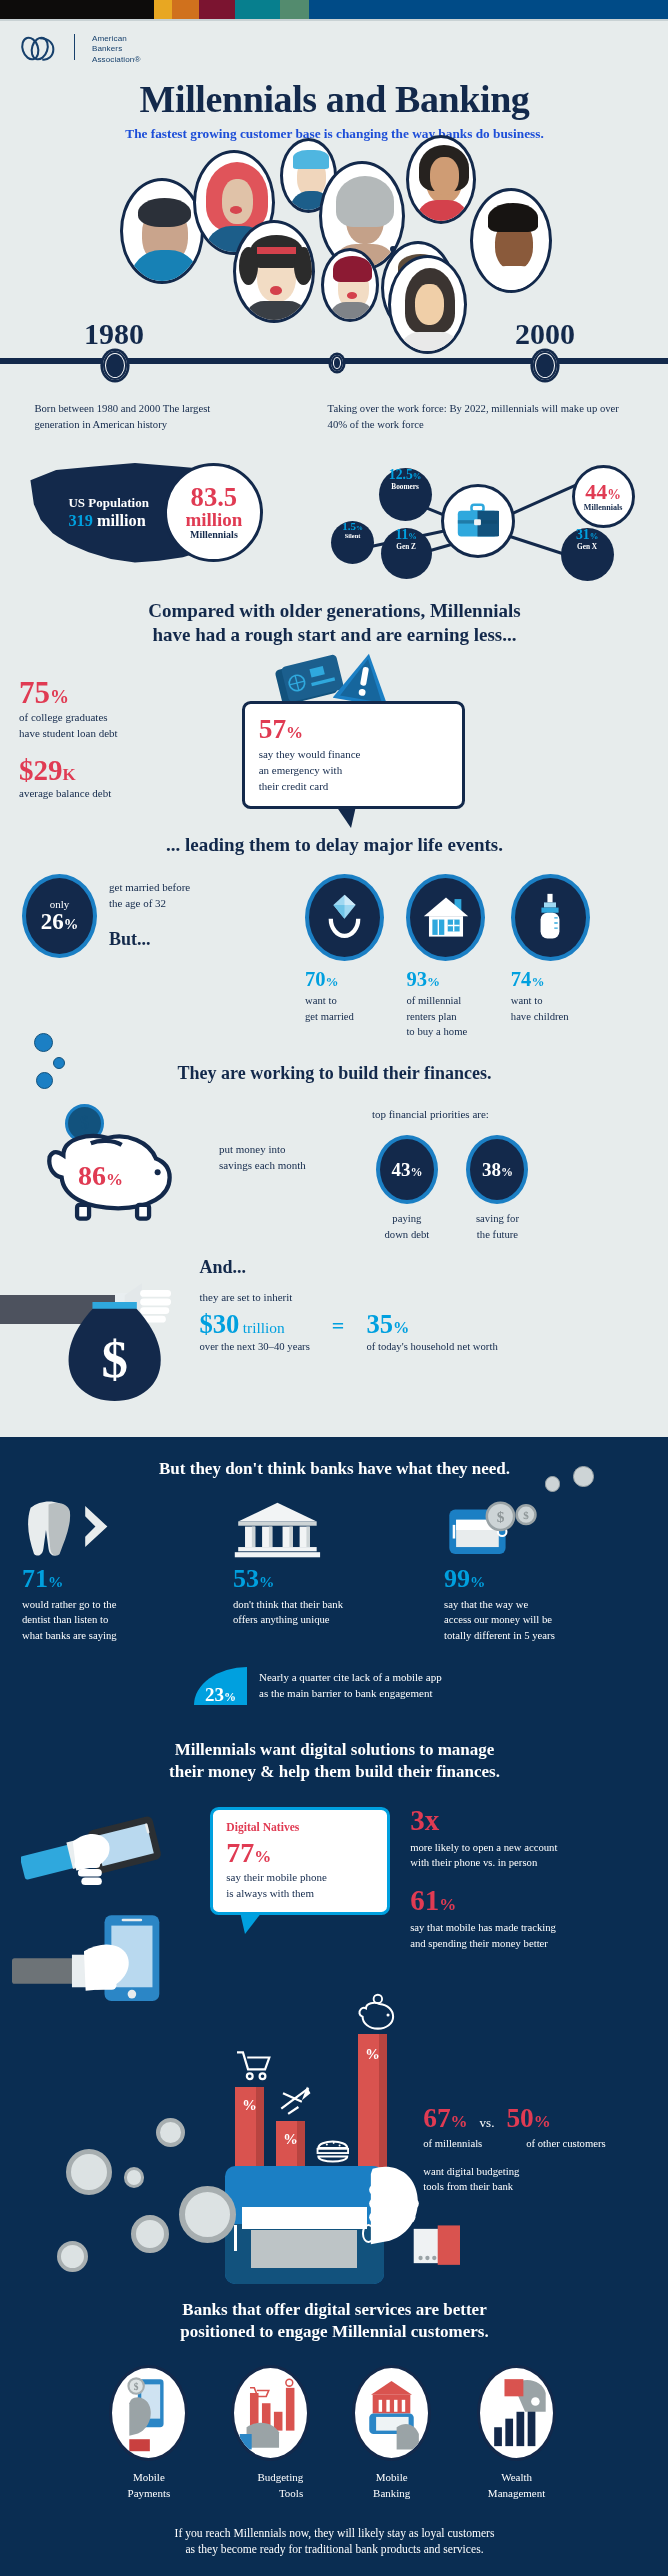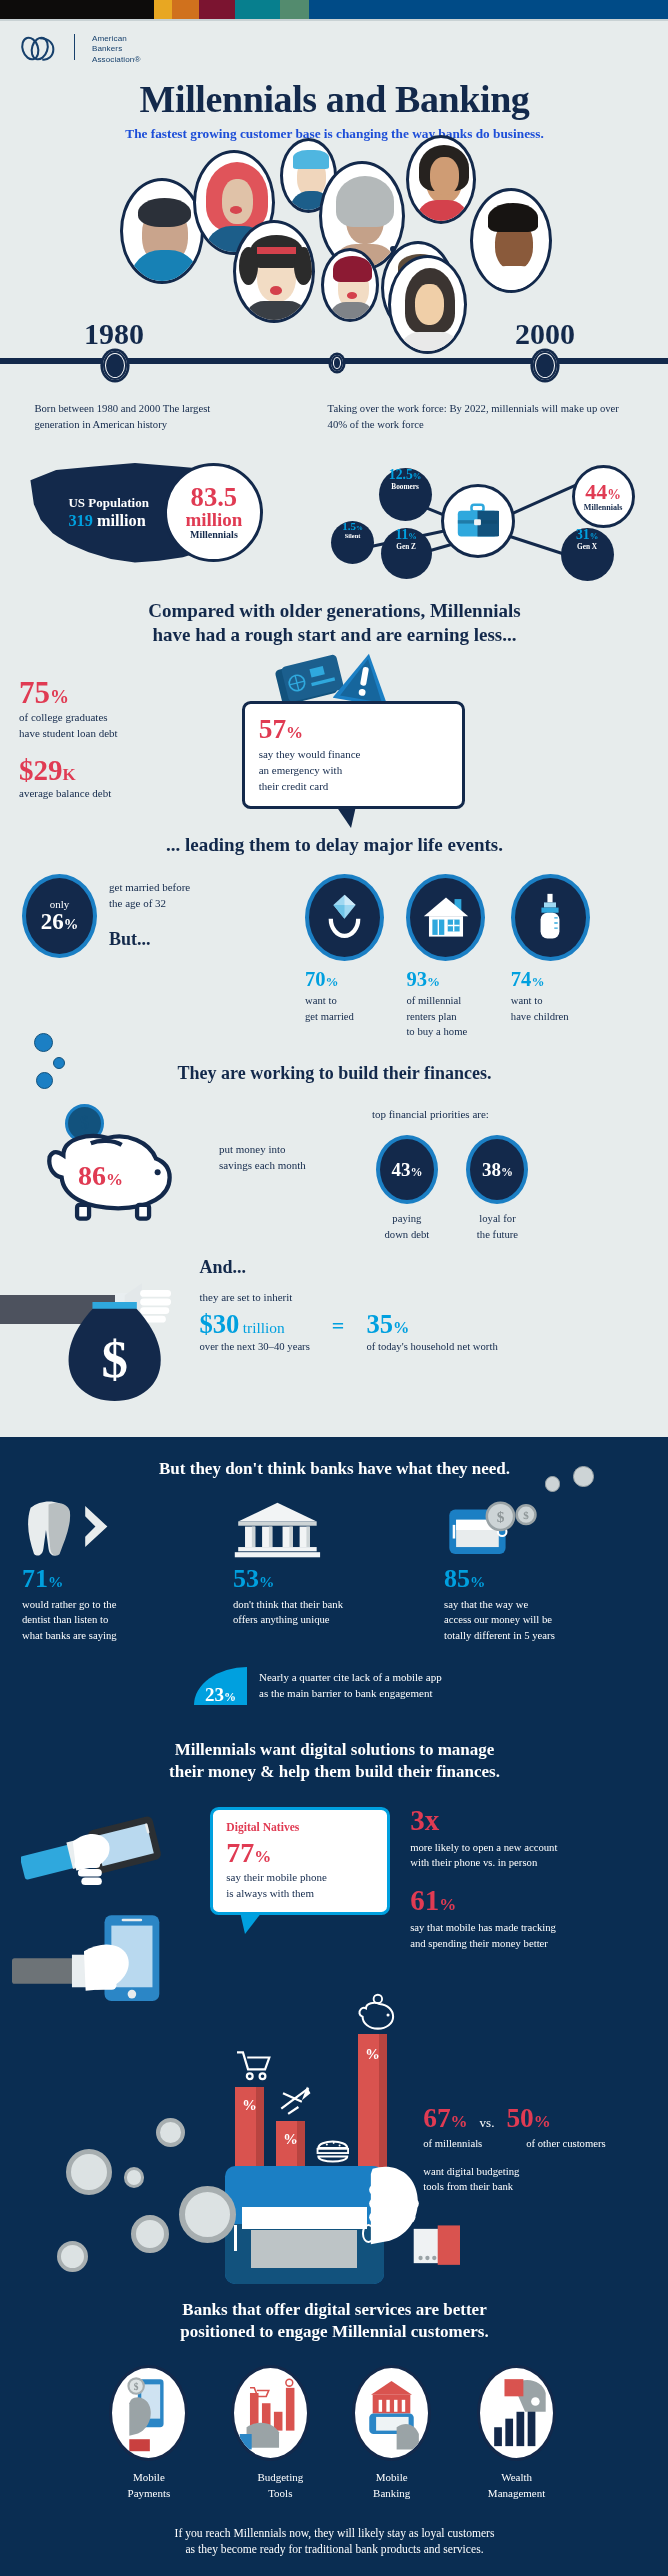--- a/index.html
+++ b/index.html
@@ -527,21 +527,21 @@
               </div>
               <div class="body-txt" style="white-space:pre-line; text-align:center; margin-top:6.9px; font-size:10.7px;">paying
 down debt</div>
             </div>
             <div class="col" style="align-items:center; width:70px;">
               <div style="width:62px;height:69px;border-radius:50%;background:#13294b;border:4.3px solid #1b7fc4;display:flex;align-items:center;justify-content:center;color:#fff;">
                 <span style="font-size:19px;font-weight:bold;font-family:'Liberation Serif',serif;">
                   <span>38</span><span style="font-size:12px;">%</span>
                 </span>
               </div>
-              <div class="body-txt" style="white-space:pre-line; text-align:center; margin-top:6.9px; font-size:10.7px;">loyal for
+              <div class="body-txt" style="white-space:pre-line; text-align:center; margin-top:6.9px; font-size:10.7px;">saving for
 the future</div>
             </div>
           </div>
         </div>
       </div>
     </div>
 
     <div class="row" style="margin-top:5.1px; padding:0 22px 22px 22px; align-items:flex-start;">
       <div style="position:relative;width:180px;height:163px;">
 
@@ -641,21 +641,21 @@
           <rect x="14" y="22" width="50" height="32" fill="#e8eced"></rect>
           <rect x="14" y="22" width="50" height="12" fill="#fff"></rect>
           <rect x="10" y="28" width="3" height="16" fill="#fff"></rect>
           <circle cx="68" cy="36" r="5" fill="none" stroke="#fff" stroke-width="2.5"></circle>
           <circle cx="66" cy="18" r="16" fill="#cdd4d6" stroke="#9aa3a6" stroke-width="3"></circle>
           <text x="66" y="25" font-size="18" font-weight="bold" fill="#8e9698" text-anchor="middle" font-family="Liberation Serif, serif">$</text>
           <circle cx="96" cy="16" r="11" fill="#cdd4d6" stroke="#9aa3a6" stroke-width="3"></circle>
           <text x="96" y="21" font-size="13" font-weight="bold" fill="#8e9698" text-anchor="middle" font-family="Liberation Serif, serif">$</text>
         </svg>
         <div class="bignum cyan" style="font-size:26px; margin-top:6.9px;">
-          <span>85</span><span style="font-size:15.4px;">%</span>
+          <span>99</span><span style="font-size:15.4px;">%</span>
         </div>
         <div class="body-txt-w" style="white-space:pre-line; margin-top:5.1px;">say that the way we
 access our money will be
 totally different in 5 years</div>
       </div>
     </div>
 
     <div class="row" style="margin-top:24px; padding-left:194px; align-items:center; gap:12px;">
       <div style="width:53px;height:38px;background:#00a0df;border-radius:53px 0 0 0 / 38px 0 0 0;
                   display:flex;align-items:flex-end;justify-content:center;padding-bottom:1.7px;">
@@ -856,21 +856,21 @@
             <rect x="14" y="22" width="10" height="44" fill="#d9534f"></rect>
             <rect x="28" y="34" width="10" height="32" fill="#d9534f"></rect>
             <rect x="42" y="44" width="10" height="22" fill="#d9534f"></rect>
             <rect x="56" y="16" width="10" height="50" fill="#d9534f"></rect>
             <path d="M14 16 h5 l4 10 h10 l3 -7 h-14" fill="none" stroke="#d9534f" stroke-width="1.8"></path>
             <circle cx="60" cy="10" r="4" fill="none" stroke="#d9534f" stroke-width="1.8"></circle>
             <path d="M10 62 C26 52 42 58 48 68 L48 86 L10 86 Z" fill="#9aa3a6"></path>
             <rect x="2" y="70" width="14" height="18" fill="#2b86c6"></rect>
           </svg>
         </div>
-        <div class="body-txt-w" style="white-space:pre-line; text-align:center; margin-top:8.6px; font-size:11px;margin-left:20px;">Budgeting
+        <div class="body-txt-w" style="white-space:pre-line; text-align:right; margin-top:8.6px; font-size:11px;margin-left:20px;">Budgeting
 Tools</div>
       </div>
 
       <div class="col" style="align-items:center; width:94px;">
         <div style="width:79px;height:96px;border-radius:50%;background:#fff;border:3.4px solid #13294b;
                     display:flex;align-items:center;justify-content:center;overflow:hidden;">
           <svg width="65" height="79" viewBox="0 0 76 92">
             <polygon points="38,8 62,24 14,24" fill="#d9534f"></polygon>
             <rect x="16" y="24" width="44" height="22" fill="#d9534f"></rect>
             <g fill="#fff">

